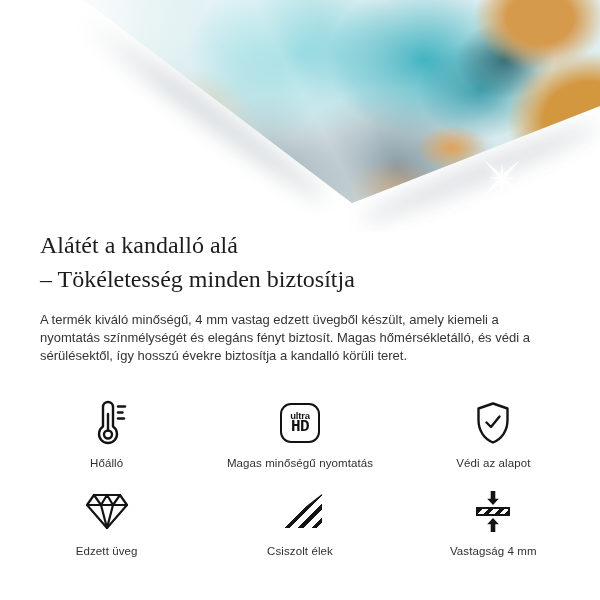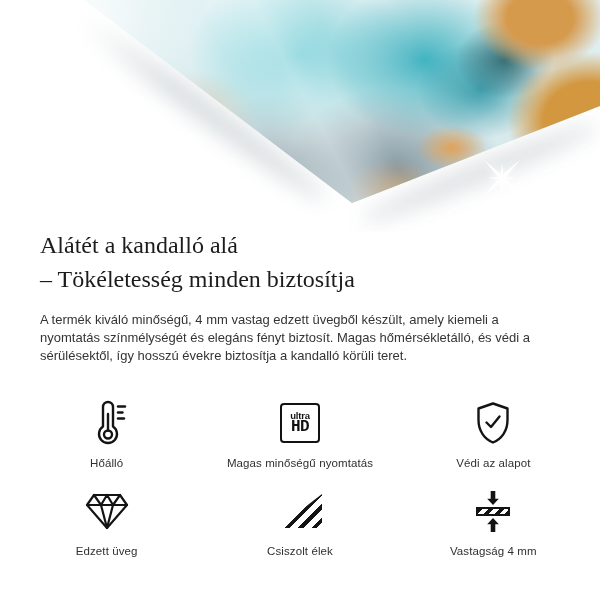--- a/index.html
+++ b/index.html
@@ -48,21 +48,21 @@
   .desc{position:absolute;left:40px;top:311px;width:516px;
     font-size:13px;line-height:18px;color:#343434;}
 
   
   .features{position:absolute;left:10px;top:400px;width:580px;
     display:grid;grid-template-columns:1fr 1fr 1fr;row-gap:18px;}
   .feature{display:flex;flex-direction:column;align-items:center;}
   .icon-box{height:46px;display:flex;align-items:center;justify-content:center;}
   .feature-label{margin-top:10px;font-size:11.5px;line-height:14px;color:#303030;letter-spacing:.1px;}
   .icon-stroke{stroke:#141414;fill:none;stroke-width:2.4;stroke-linecap:round;stroke-linejoin:round;}
-  .ultrahd{width:36px;height:36px;border:2.6px solid #121212;border-radius:4px;
+  .ultrahd{width:36px;height:36px;border:2.6px solid #121212;border-radius:11px;
     display:flex;flex-direction:column;align-items:center;justify-content:center;color:#121212;}
   .ultrahd .u-top{font-size:9.5px;font-weight:700;line-height:9px;letter-spacing:-.2px;}
   .ultrahd .u-bottom{font-size:16px;font-weight:700;line-height:15px;letter-spacing:-.5px;font-family:Liberation Mono, monospace;}
   .stripes{width:44px;height:34px;
     background:repeating-linear-gradient(135deg,#141414 0 4px,transparent 4px 9.5px);
     clip-path:polygon(0 100%,100% 0,100% 100%);}
   .thickness{display:flex;flex-direction:column;align-items:center;gap:2px;}
   .thick-bar{width:34px;height:9px;border:2px solid #141414;box-sizing:border-box;
     background:repeating-linear-gradient(135deg,#141414 0 3.5px,transparent 3.5px 7.5px);}
 </style>

